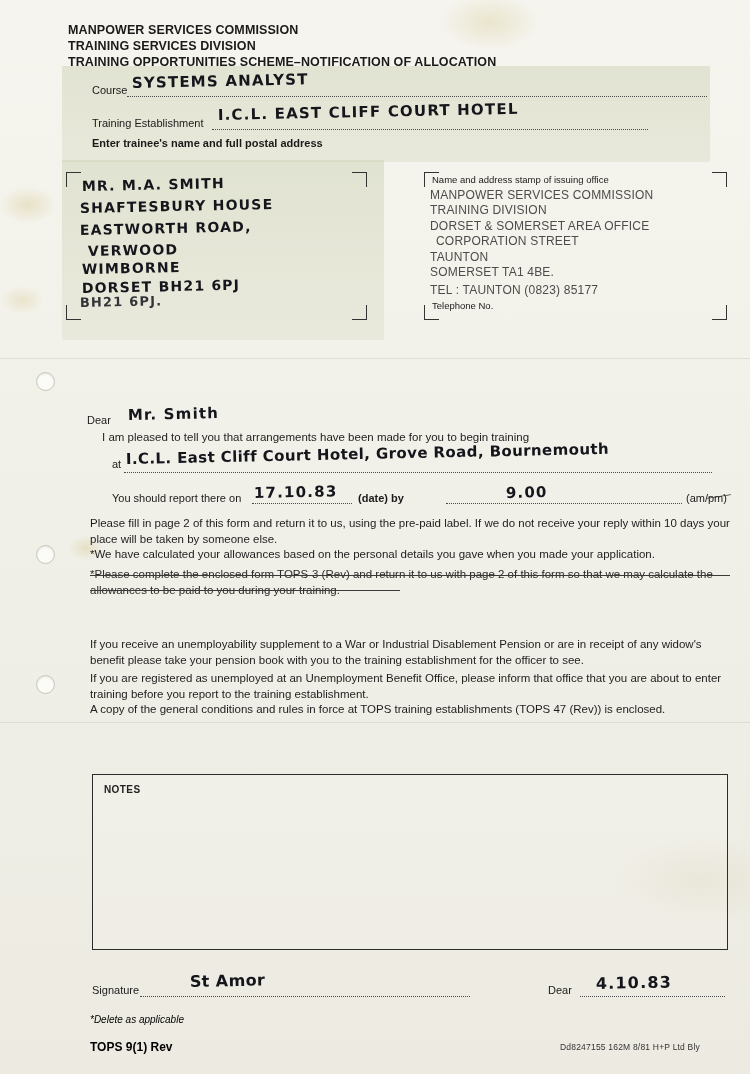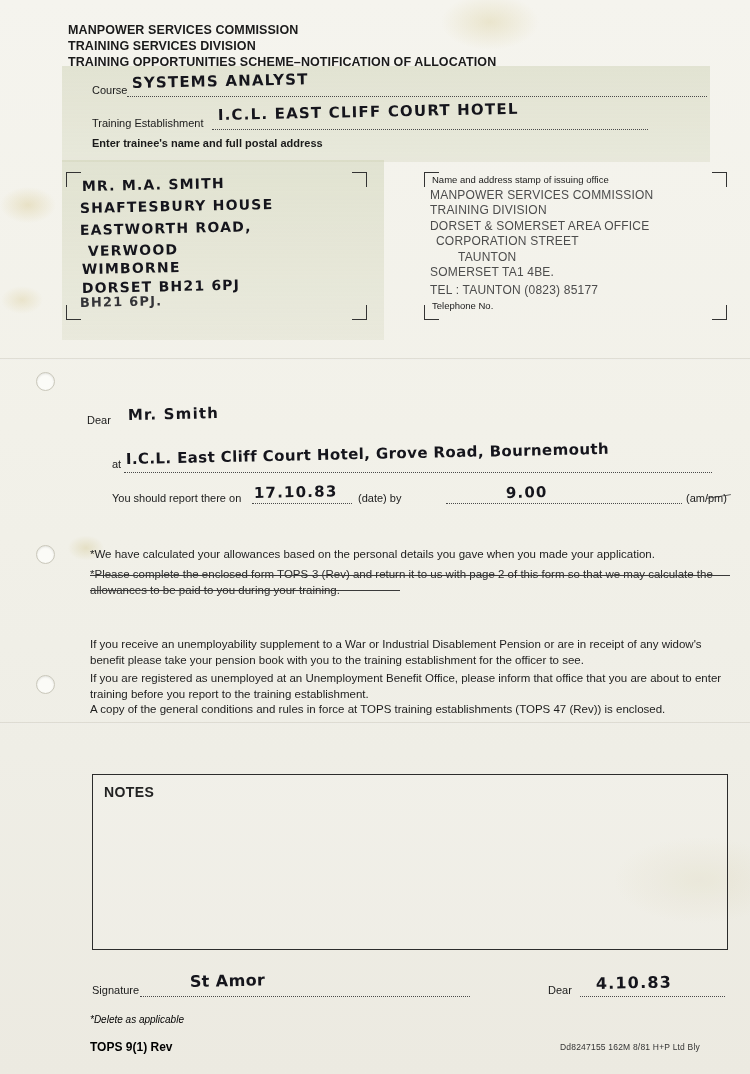--- a/index.html
+++ b/index.html
@@ -107,21 +107,21 @@
   .notes-box {
     position: absolute;
     left: 92px; top: 774px;
     width: 634px; height: 174px;
     border: 1.5px solid #2c2c2c;
     background: rgba(255,255,255,0.12);
   }
   .notes-label {
     position: absolute;
     left: 104px; top: 784px;
-    font-size: 14px;
+    font-size: 10px;
     font-weight: bold;
     letter-spacing: 0.4px;
     color: #222;
     text-align: center;
   }
   
   .hole {
     position: absolute;
     width: 17px; height: 17px;
     border-radius: 50%;
@@ -202,41 +202,43 @@
   <div class="corner bl" style="left:424px; top:305px;"></div>
   <div class="corner br" style="left:712px; top:305px;"></div>
 
   <div class="txt sm" style="left:432px; top:174px;">Name and address stamp of issuing office</div>
   <div class="txt sm" style="left:432px; top:300px;">Telephone No.</div>
 
   <div class="txt stamp" style="left:430px; top:188px;">MANPOWER SERVICES COMMISSION</div>
   <div class="txt stamp" style="left:430px; top:203px;">TRAINING DIVISION</div>
   <div class="txt stamp" style="left:430px; top:219px;">DORSET &amp; SOMERSET AREA OFFICE</div>
   <div class="txt stamp" style="left:430px; top:234px;margin-left:6px;">CORPORATION STREET</div>
-  <div class="txt stamp" style="left:430px; top:250px;margin-left:28px;">TAUNTON</div>
+  <div class="txt stamp" style="left:430px; top:250px;">TAUNTON</div>
   <div class="txt stamp" style="left:430px; top:265px;">SOMERSET TA1 4BE.</div>
   <div class="txt stamp" style="left:430px; top:283px;">TEL : TAUNTON (0823) 85177</div>
 
   <div class="txt lbl" style="left:87px; top:414px;">Dear</div>
   <div class="txt hand" style="left:128px; top:406px; font-size:15px;">Mr. Smith</div>
 
+  <div class="txt body-txt" style="left:102px; top:430px; width:600px;">I am pleased to tell you that arrangements have been made for you to begin training</div>
 
   <div class="txt lbl" style="left:112px; top:458px;">at</div>
   <div class="dots" style="left:124px; top:472px; width:588px;"></div>
   <div class="txt hand" style="left:126px; top:450px; font-size:15px; letter-spacing:0.4px;">I.C.L. East Cliff Court Hotel, Grove Road, Bournemouth</div>
 
   <div class="txt lbl" style="left:112px; top:492px;">You should report there on</div>
   <div class="dots" style="left:252px; top:503px; width:100px;"></div>
   <div class="txt hand" style="left:254px; top:484px; font-size:15px;">17.10.83</div>
-  <div class="txt lbl" style="left:358px; top:492px;">(date) by</div>
+  <div class="txt lbl" style="left:358px; top:492px;font-weight:bold;">(date) by</div>
   <div class="dots" style="left:446px; top:503px; width:236px;"></div>
   <div class="txt hand" style="left:506px; top:484px; font-size:15px;">9.00</div>
   <div class="txt lbl" style="left:686px; top:492px;">(am/pm)</div>
   <div class="solid" style="left:707px; top:496px; width:24px; transform:rotate(-9deg);"></div>
 
+  <div class="txt body-txt" style="left:90px; top:516px; width:640px;">Please fill in page 2 of this form and return it to us, using the pre-paid label. If we do not receive your reply within 10 days your place will be taken by someone else.</div>
   <div class="txt body-txt" style="left:90px; top:547px; width:640px;">*We have calculated your allowances based on the personal details you gave when you made your application.</div>
   <div class="txt body-txt" style="left:90px; top:567px; width:640px; color:#2b2b2b;">*Please complete the enclosed form TOPS-3 (Rev) and return it to us with page 2 of this form so that we may calculate the allowances to be paid to you during your training.</div>
   <div class="strike" style="top:575px;"></div>
   <div class="strike" style="top:590px; width:310px;"></div>
 
   <div class="txt body-txt" style="left:90px; top:671px; width:640px;">If you are registered as unemployed at an Unemployment Benefit Office, please inform that office that you are about to enter training  before you report to the training establishment.</div>
   <div class="txt body-txt" style="left:90px; top:637px; width:640px;">If you receive an unemployability supplement to a War or Industrial Disablement Pension or are in receipt of any widow's benefit please take your pension book with you to the training establishment for the officer to see.</div>
   <div class="txt body-txt" style="left:90px; top:702px; width:640px;">A copy of the general conditions and rules in force at TOPS training establishments (TOPS 47 (Rev)) is enclosed.</div>
 
   <div class="notes-box"></div>

